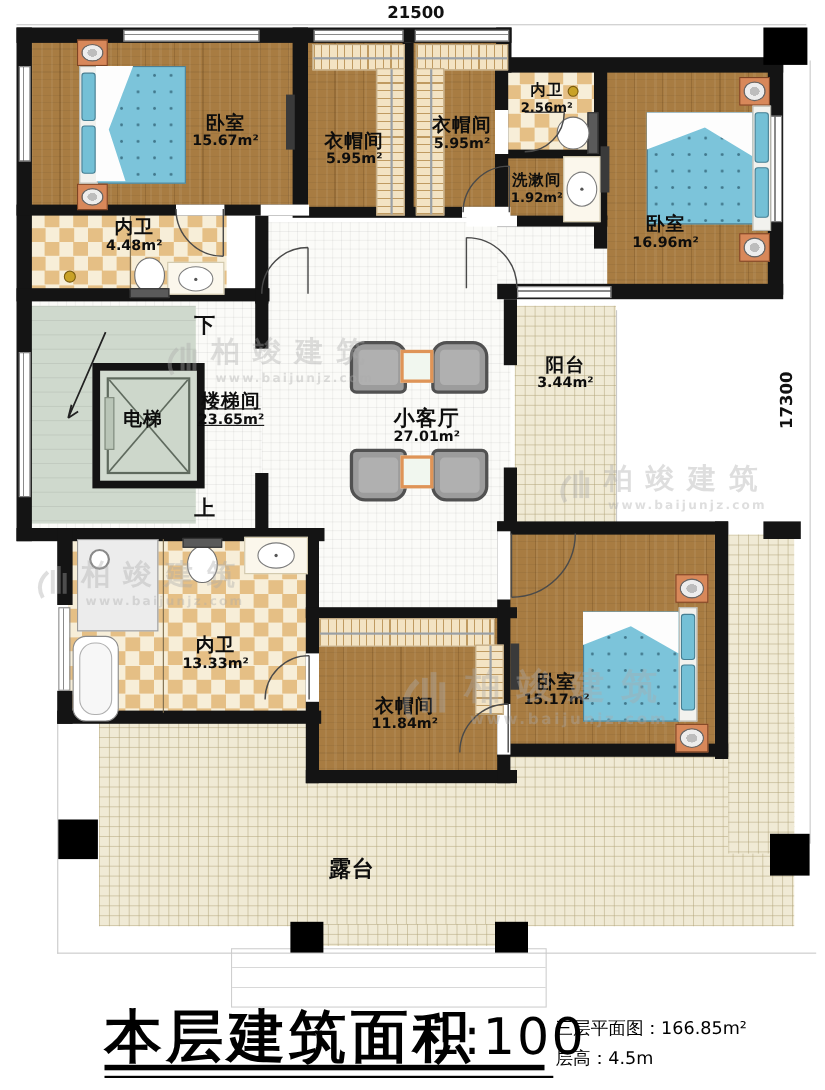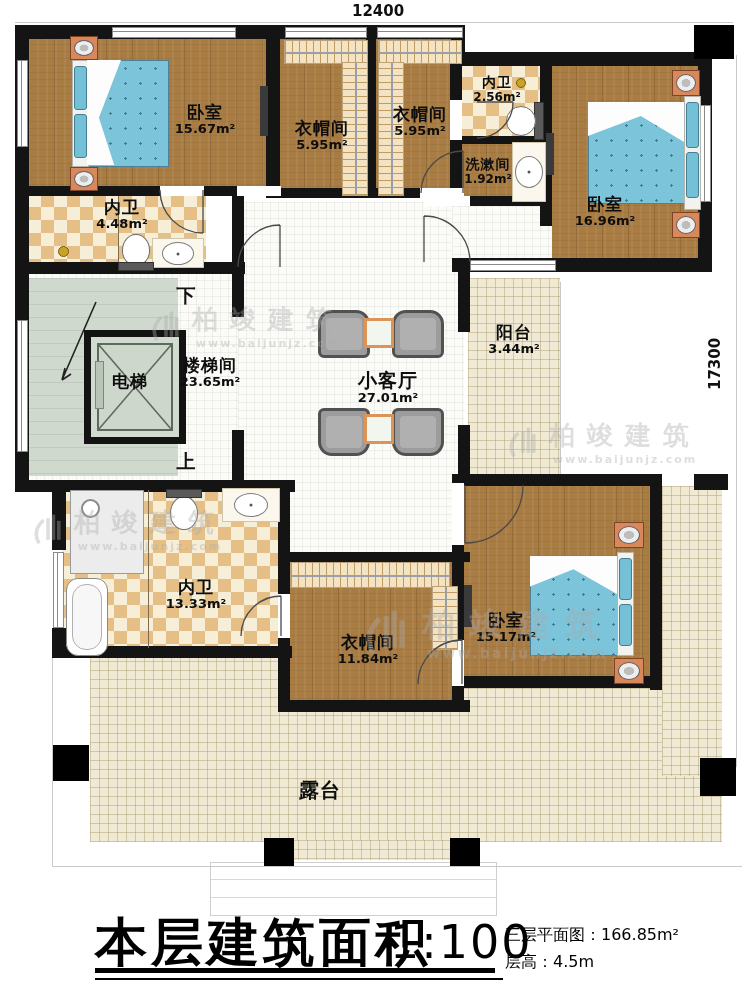--- a/index.html
+++ b/index.html
@@ -62,21 +62,21 @@
   .tb-scale{position:absolute;font-size:46px;font-weight:500;color:#000;letter-spacing:2px;}
   .tb-line1{position:absolute;background:#000;height:5px;}
   .tb-line2{position:absolute;background:#000;height:2px;}
   .tb-info{position:absolute;font-size:16px;color:#000;font-weight:500;white-space:nowrap;}
 </style>
 </head>
 <body>
 
 <div id="canvas">
 
-  <div class="dim" style="left:352px;top:2px;">12400</div>
+  <div class="dim" style="left:352px;top:2px;">21500</div>
   <div class="thin" style="left:15px;top:22px;width:718px;height:1px;"></div>
   <div class="dim" style="left:706px;top:390px;transform:rotate(-90deg);transform-origin:left top;">17300</div>
 
   <div class="room gridC" style="left:90px;top:652px;width:632px;height:190px;z-index:2;"></div>
   <div class="room gridC" style="left:662px;top:486px;width:60px;height:290px;z-index:2;"></div>
   <div class="room gridC" style="left:280px;top:840px;width:180px;height:20px;z-index:2;"></div>
   <div class="steps" style="left:210px;top:862px;width:285px;height:52px;"></div>
   <div class="thin" style="left:736px;top:55px;width:1px;height:712px;"></div>
   <div class="thin" style="left:52px;top:866px;width:690px;height:1px;"></div>
   <div class="thin" style="left:52px;top:657px;width:1px;height:210px;"></div>
@@ -267,21 +267,21 @@
     <div class="nm">卧室</div>
     <div class="ar">16.96m²</div>
   </div>
   <div class="label" style="left:122px;top:215px;">
     <div class="nm">内卫</div>
     <div class="ar">4.48m²</div>
   </div>
   <div class="label" style="left:130px;top:382px;">
     <div class="nm">电梯</div>
   </div>
-  <div class="label" style="left:210px;top:373px;">
+  <div class="label" style="left:210px;top:373px;text-decoration:underline;">
     <div class="nm">楼梯间</div>
     <div class="ar">23.65m²</div>
   </div>
   <div class="label" style="left:388px;top:388px;">
     <div class="nm" style="font-size:19px;">小客厅</div>
     <div class="ar">27.01m²</div>
   </div>
   <div class="label" style="left:514px;top:340px;">
     <div class="nm">阳台</div>
     <div class="ar">3.44m²</div>

